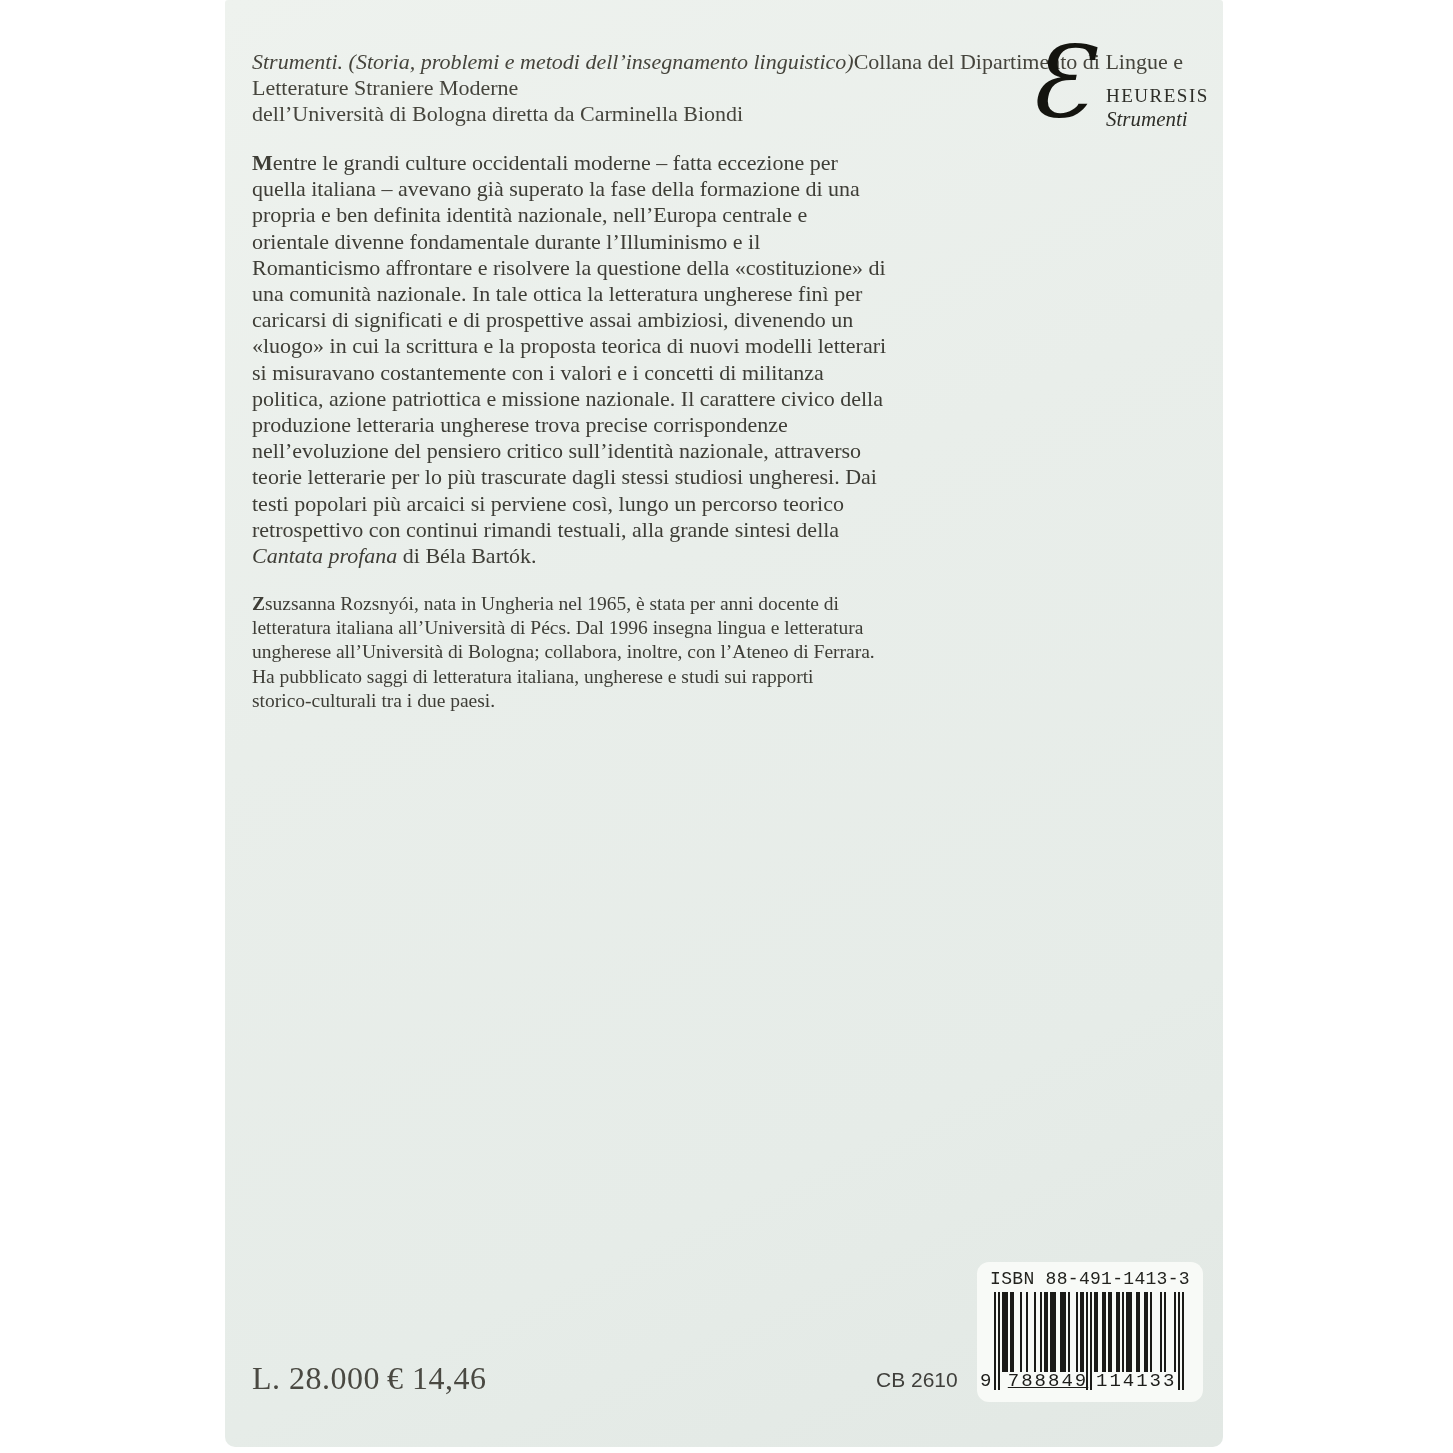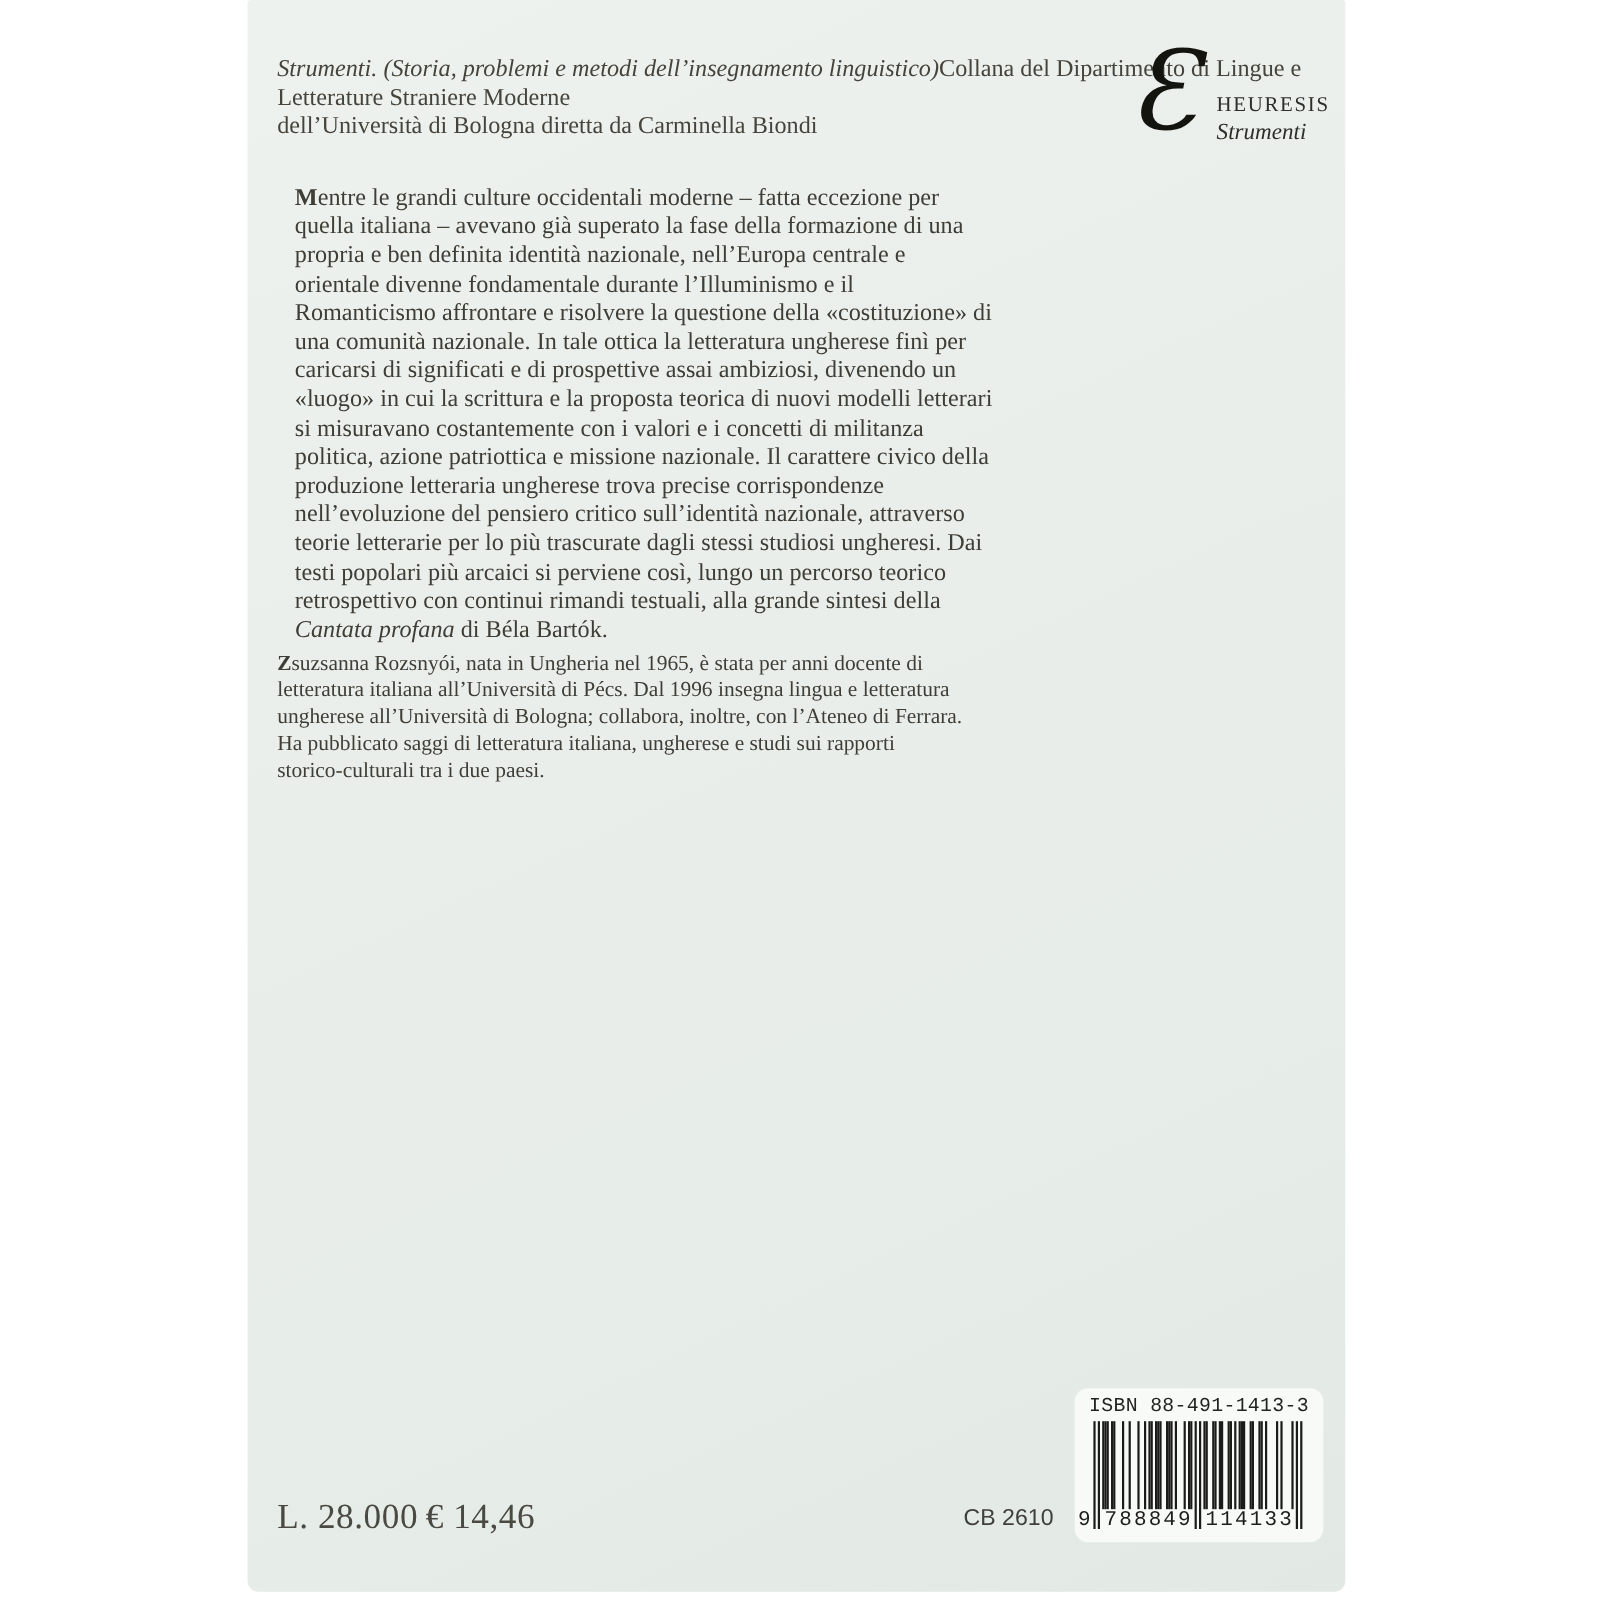--- a/index.html
+++ b/index.html
@@ -32,21 +32,21 @@
   .logo-name{
     position:absolute;left:78px;top:30px;
     font-size:19px;letter-spacing:1.5px;color:#2e2e28;text-align:center;
   }
   .logo-series{
     position:absolute;left:78px;top:52px;
     font-style:italic;font-size:21px;color:#2e2e28;
   }
   
   .synopsis{
-    position:absolute;left:27px;top:150px;margin:16px;width:780px;
+    position:absolute;left:27px;top:150px;margin:0;width:780px;
     font-size:22px;line-height:26.2px;color:#3e3d36;
     white-space:pre-line;
   }
   .synopsis b{font-weight:bold;}
   .synopsis i{}
   .bio{
     position:absolute;left:27px;top:592px;margin:0;width:790px;
     font-size:19.5px;line-height:24.2px;color:#3e3d36;
     white-space:pre-line;
   }
@@ -81,21 +81,21 @@
   }
   .bars i{
     position:absolute;top:0;width:2px;background:#1b1b18;display:block;
   }
   .digits{
     position:absolute;left:0;top:108px;width:100%;height:24px;
     font-family:"Liberation Mono","DejaVu Sans Mono",monospace;
     font-size:19px;color:#1d1d1a;
   }
   .digits .d9{position:absolute;left:3px;}
-  .digits .g1{position:absolute;left:27px;width:88px;letter-spacing:2px;}
+  .digits .g1{position:absolute;left:27px;width:88px;text-align:center;letter-spacing:2px;text-decoration:underline;}
   .digits .g2{position:absolute;left:119px;width:88px;text-align:left;letter-spacing:2px;}
 </style>
 </head>
 <body>
 
 <div class="cover">
 
   <div class="series-head"><span class="it">Strumenti. (Storia, problemi e metodi dell’insegnamento linguistico)</span><span>Collana del Dipartimento di Lingue e Letterature Straniere Moderne
 dell’Università di Bologna diretta da Carminella Biondi</span></div>
 

